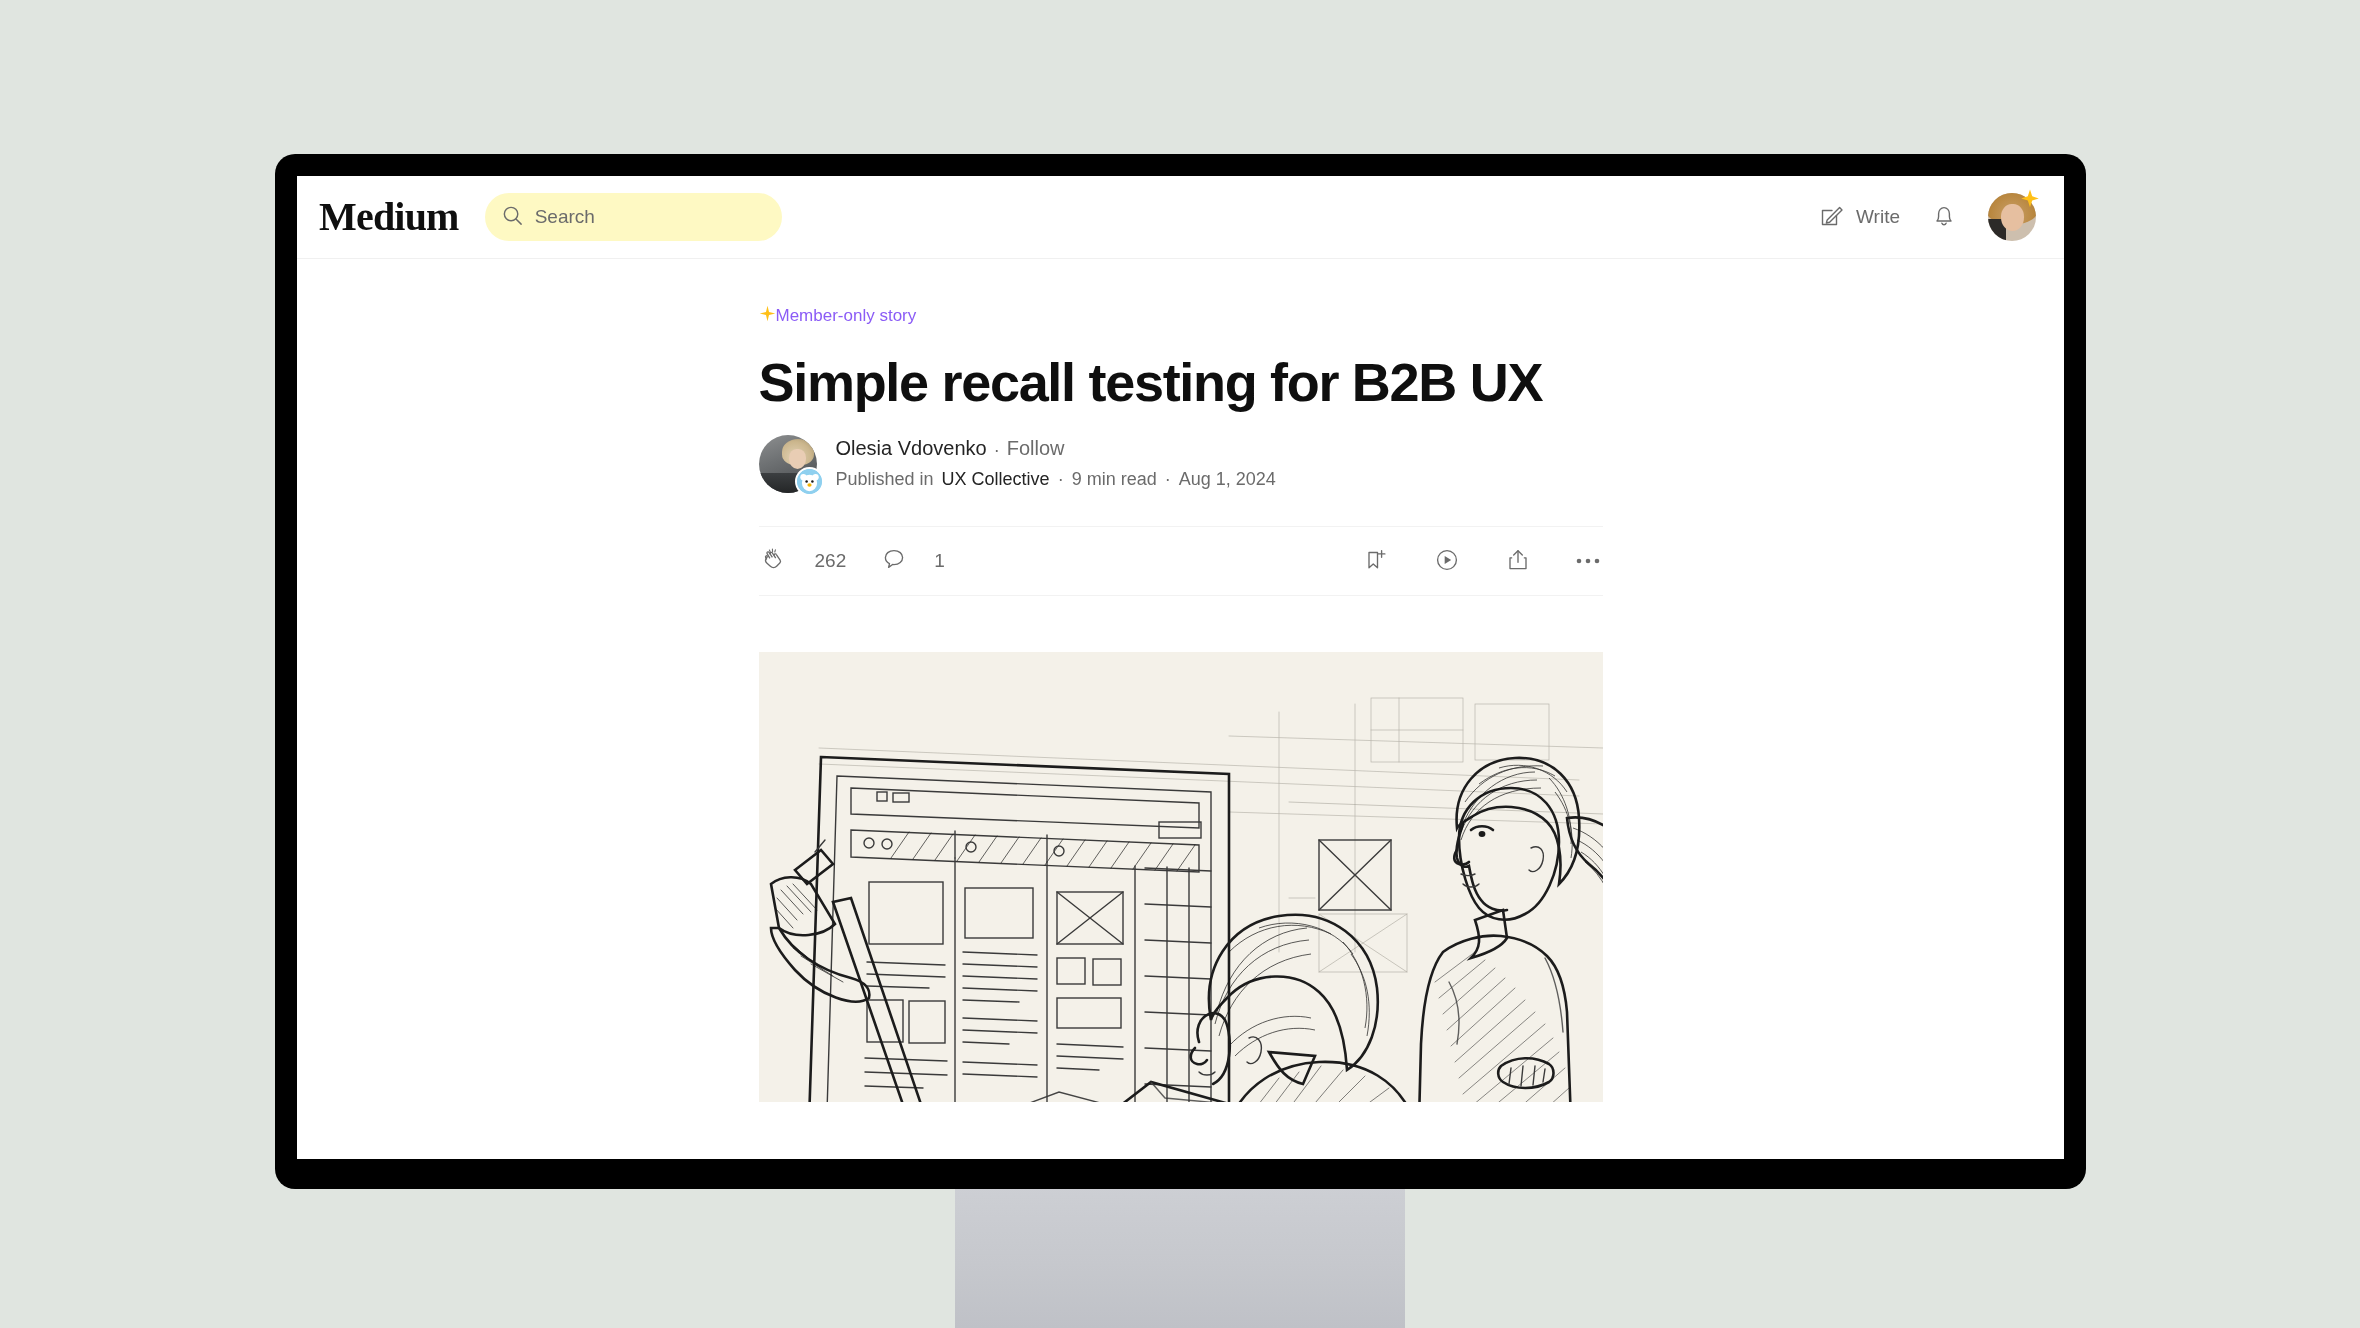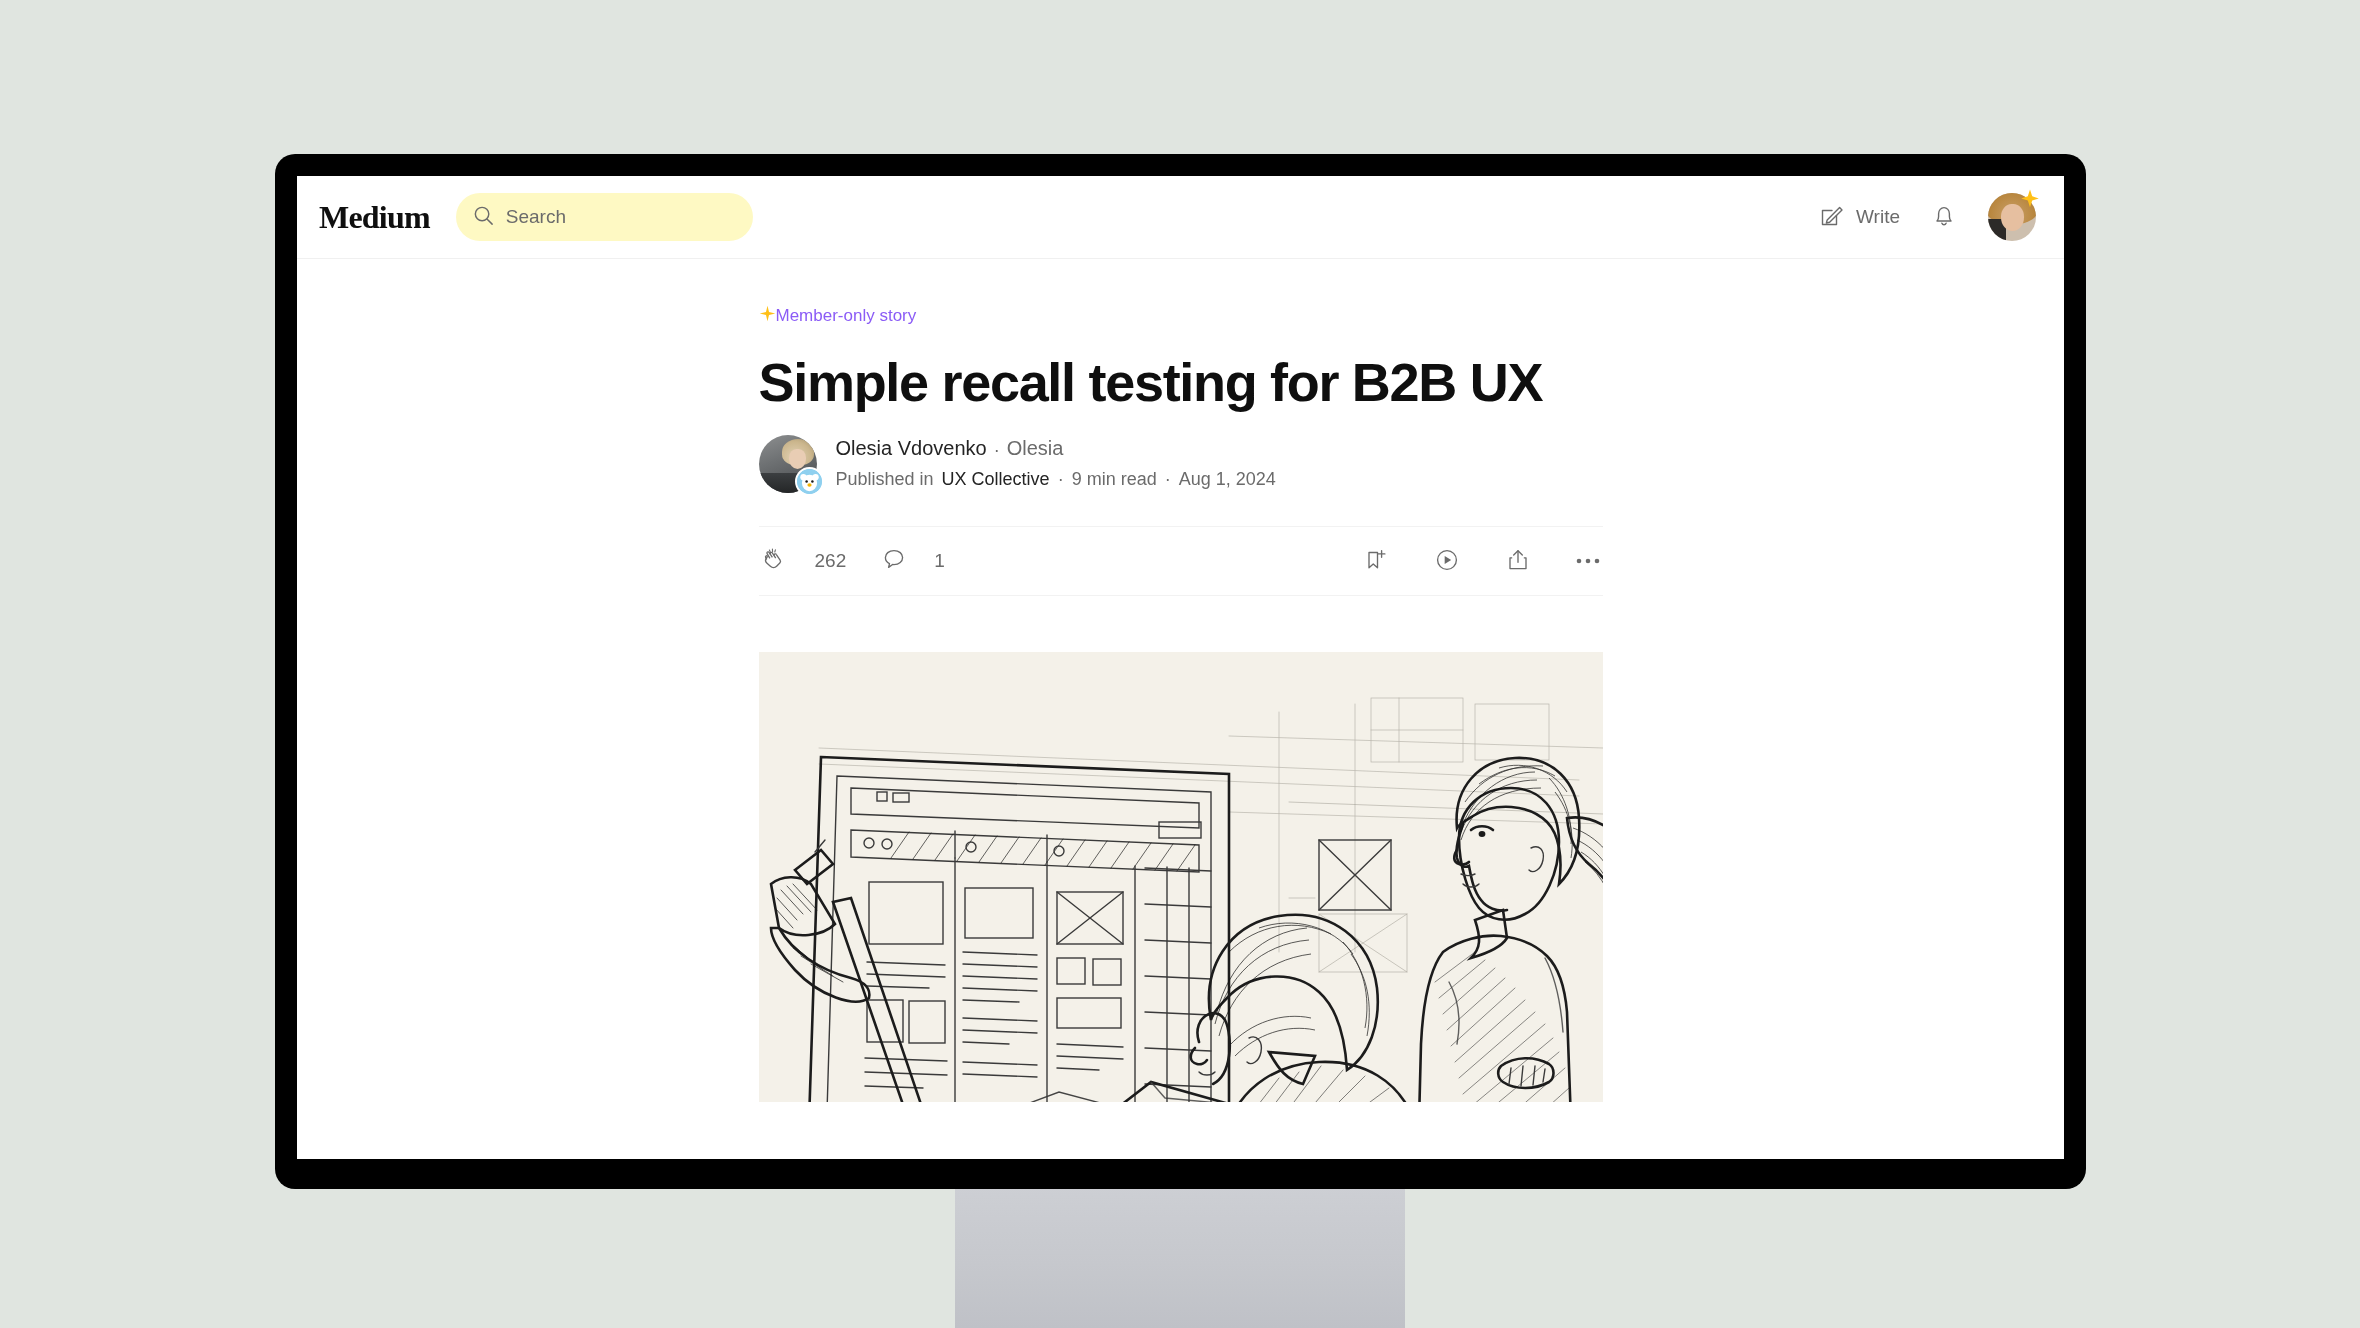--- a/index.html
+++ b/index.html
@@ -51,21 +51,21 @@
     border-bottom: 1px solid #f0f0f0;
     display: flex;
     align-items: center;
     padding: 0 28px 0 22px;
     background: #ffffff;
   }
 
   #brand-logo {
     font-family: "Liberation Serif", serif;
     font-weight: 700;
-    font-size: 32px;
+    font-size: 40px;
     letter-spacing: -0.8px;
     color: #0f0f0f;
     line-height: 1;
     margin-right: 26px;
     white-space: nowrap;
   }
 
   #search-box {
     width: 297px;
     height: 48px;
@@ -411,21 +411,21 @@
                 <circle cx="15.4" cy="12.6" r="1.25" fill="#1a1a1a"></circle>
                 <ellipse cx="12.5" cy="16" rx="2.1" ry="1.7" fill="#f5b301"></ellipse>
               </svg>
             </div>
           </div>
 
           <div>
             <div class="byline-line1">
               <span class="author-link">Olesia Vdovenko</span>
               <span class="dot-sep">·</span>
-              <span class="follow-link">Olesia</span>
+              <span class="follow-link">Follow</span>
             </div>
             <div class="byline-line2">
               <span>Published in</span>
               <span class="pub-link">UX Collective</span>
               <span class="dot-sep">·</span>
               <span>9 min read</span>
               <span class="dot-sep">·</span>
               <span>Aug 1, 2024</span>
             </div>
           </div>

